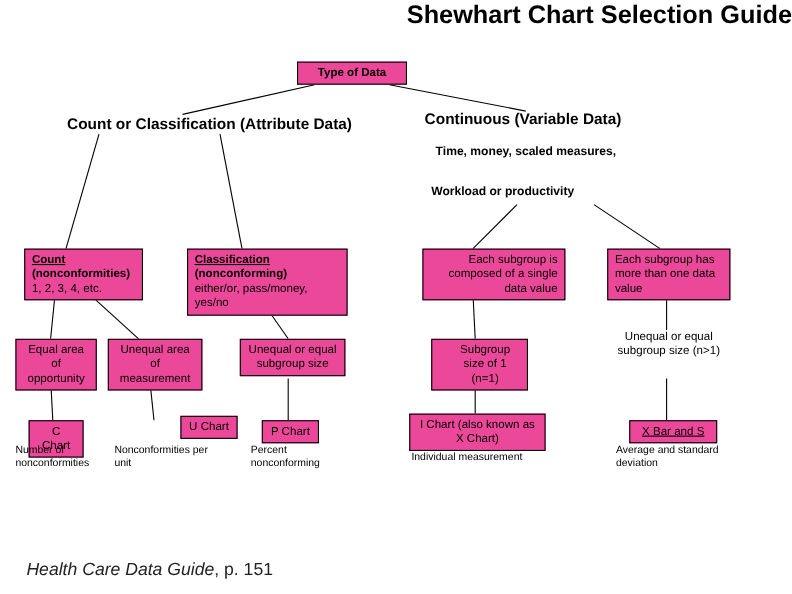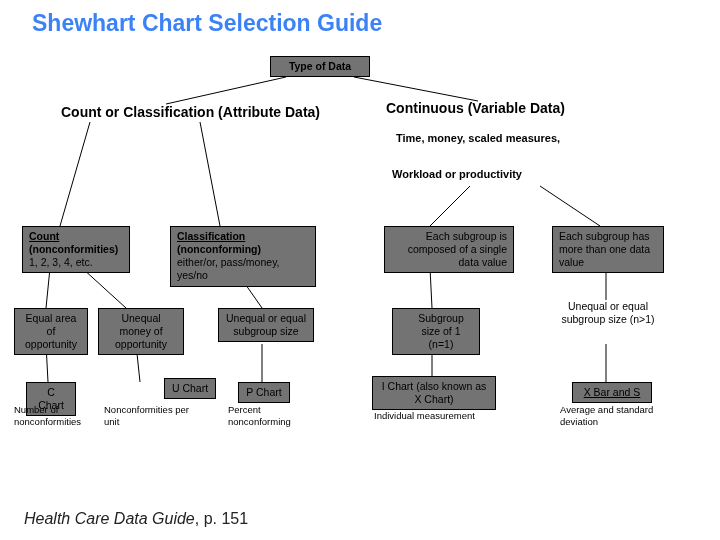--- a/index.html
+++ b/index.html
@@ -7,34 +7,35 @@
     width: 720px;
     height: 540px;
     font-family: Arial, Helvetica, sans-serif;
     background: #fff;
     position: relative;
     overflow: hidden;
   }
   .title {
     font-size: 23px;
     font-weight: bold;
-    padding: 10px 0 8px 32px;
-    color: #3b82f6;
+    padding: 0 0 8px 32px;
+    color: #000000;
+    text-align: right;
   }
   .node {
     position: absolute;
     font-size: 10.5px;
     line-height: 1.25;
     text-align: left;
     color: #000;
   }
   .box {
     border: 1px solid #000;
     padding: 3px 6px;
-    background: #737373;
+    background: #ec4899;
   }
   .bold { font-weight: bold; }
   .center { text-align: center; }
   .under { text-decoration: underline; }
   .sub { font-size: 9.5px; }
   svg.lines {
     position: absolute;
     top: 0; left: 0;
     width: 720px; height: 540px;
     pointer-events: none;
@@ -102,21 +103,21 @@
 </div>
 
 <div class="node box" style="left:170px; top:226px; width:146px;">
   <span class="bold under">Classification</span><br>
   <span class="bold">(nonconforming)</span><br>
   <span>either/or, pass/money, yes/no</span>
 </div>
 
 <div class="node box center" style="left:14px; top:308px; width:74px;">Equal area of opportunity</div>
 
-<div class="node box center" style="left:98px; top:308px; width:86px;">Unequal money of opportunity</div>
+<div class="node box center" style="left:98px; top:308px; width:86px;">Unequal area of measurement</div>
 
 <div class="node box center" style="left:218px; top:308px; width:96px;">Unequal or equal subgroup size</div>
 
 <div class="node box center" style="left:26px; top:382px; width:50px;">C Chart</div>
 <div class="node sub" style="left:14px; top:404px; width:78px;">Number of nonconformities</div>
 
 <div class="node box center" style="left:116px; top:378px; width:52px;margin-left:48px;">U Chart</div>
 <div class="node sub" style="left:104px; top:404px; width:96px;">Nonconformities per unit</div>
 
 <div class="node box center" style="left:238px; top:382px; width:52px;text-align:center;">P Chart</div>

